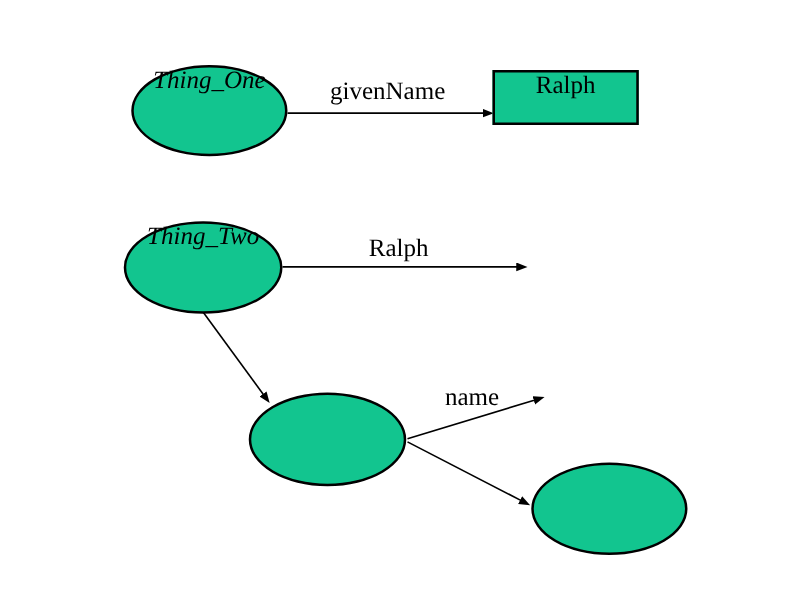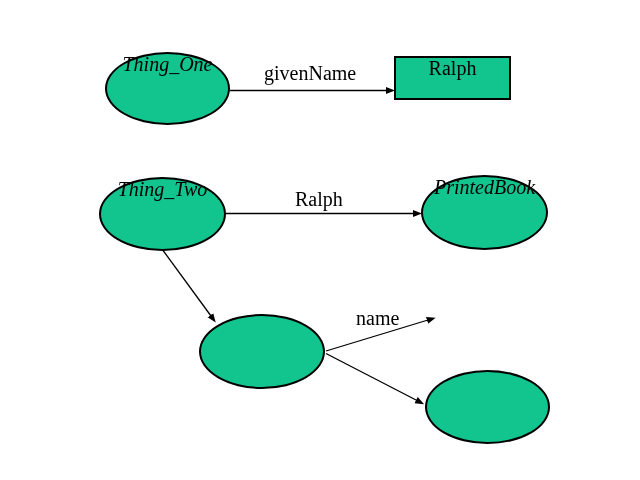--- a/index.html
+++ b/index.html
@@ -58,23 +58,20 @@
   </div>
 
   <div class="node" style="left:394px;top:56px;width:117px;height:44px">
     <span class="node-label">Ralph</span>
   </div>
 
   <div class="node ellipse" style="left:99px;top:177px;width:127px;height:74px">
     <span class="node-label">Thing_Two</span>
   </div>
 
-  <div class="node ellipse" style="left:421px;top:175px;width:127px;height:75px">
-    <span class="node-label">PrintedBook</span>
-  </div>
 
   <div class="node ellipse" style="left:199px;top:314px;width:126px;height:75px">
     <span class="node-label"></span>
   </div>
 
 
   <div class="node ellipse" style="left:425px;top:370px;width:125px;height:74px">
     <span class="node-label"></span>
   </div>
 

